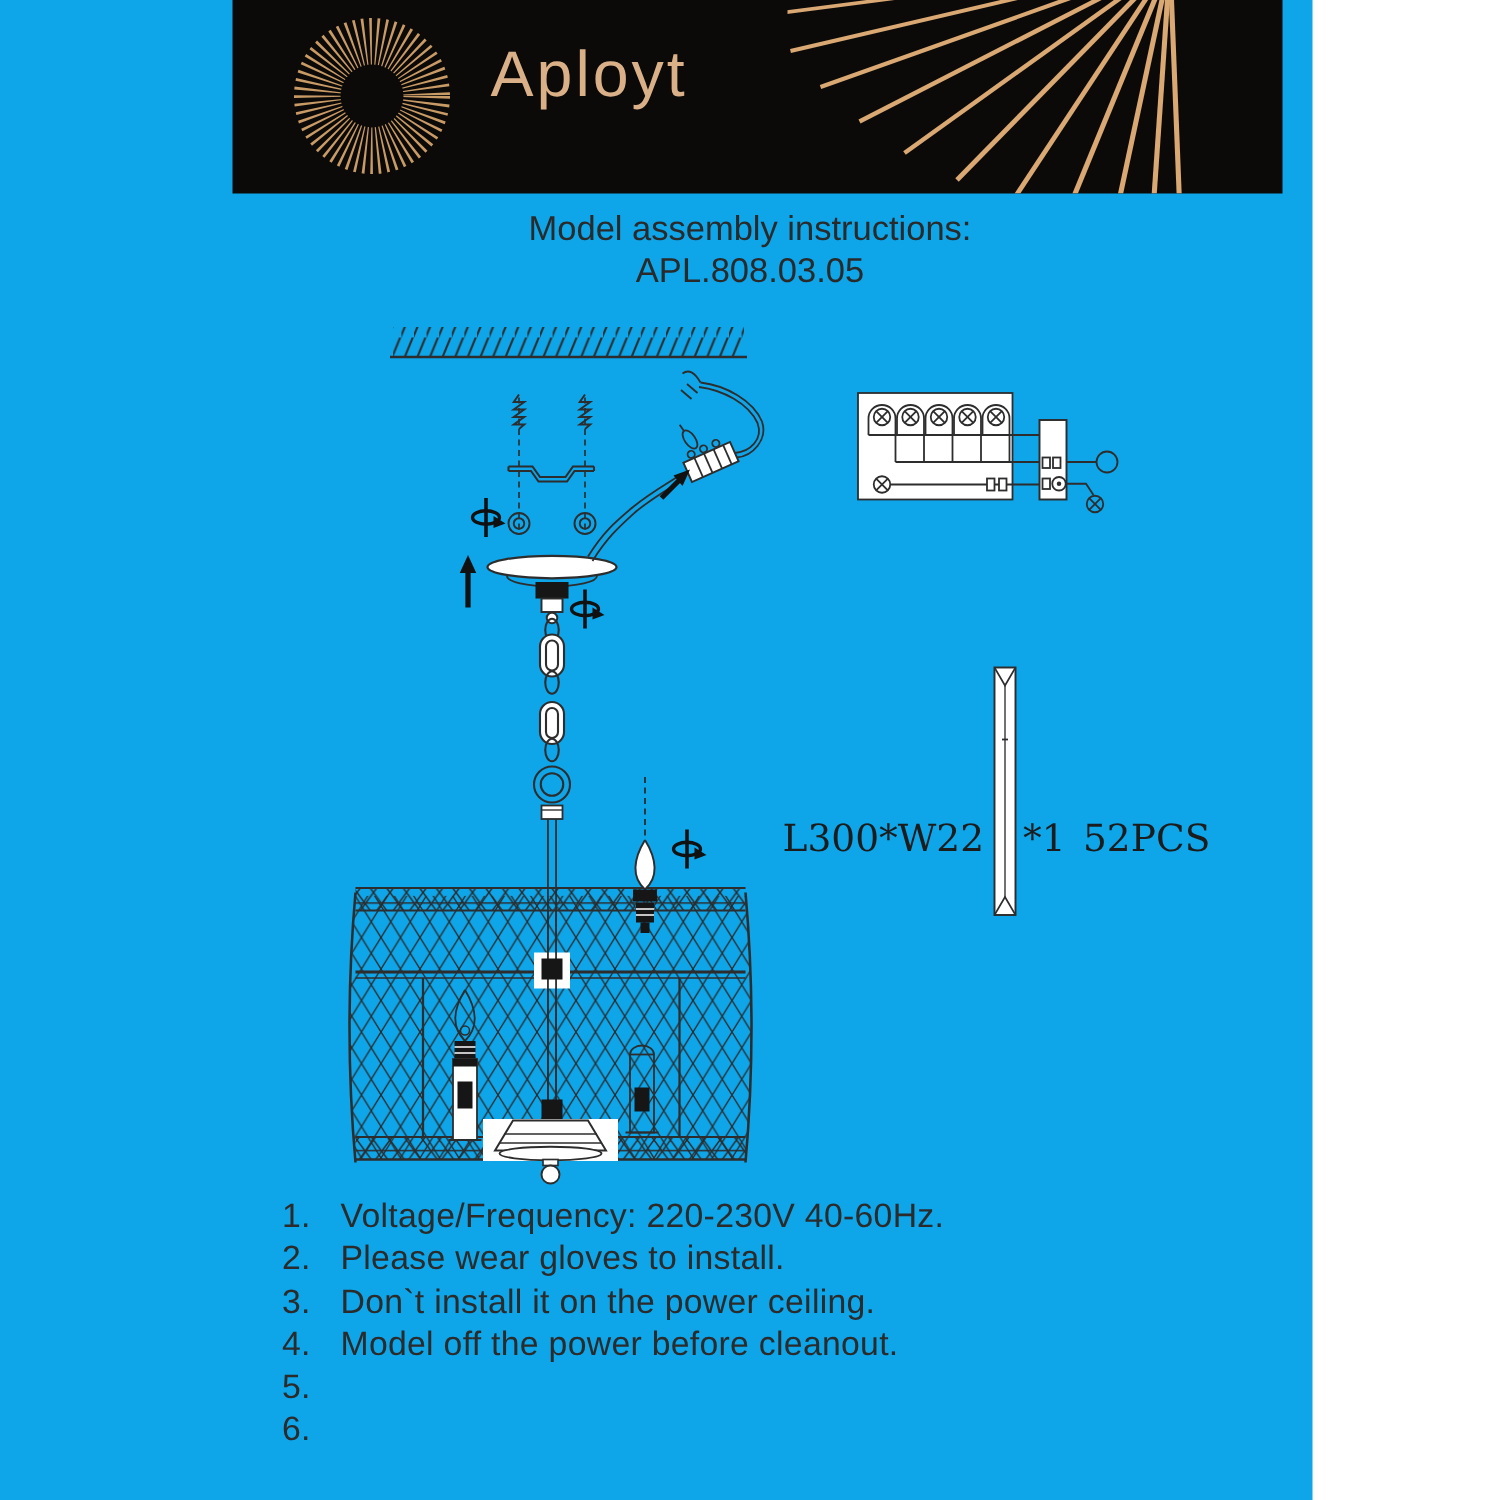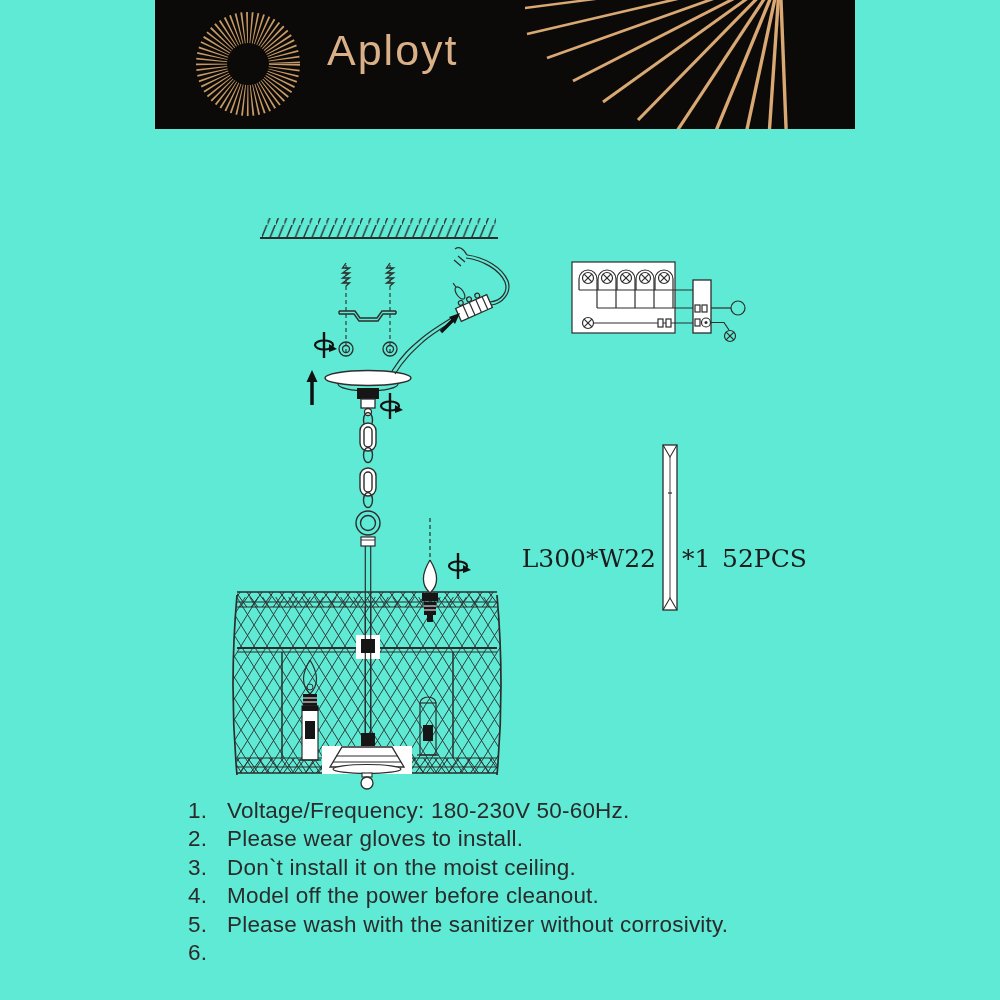--- a/index.html
+++ b/index.html
@@ -1,16 +1,16 @@
 <!DOCTYPE html>
 <html><head>
 <meta charset="utf-8">
 <style>
   html,body{margin:0;padding:0;background:#fff;}
-  .page{position:relative;width:1000px;height:1000px;background:#5eead4;overflow:hidden;
+  .page{position:relative;width:875px;height:1000px;background:#0ea5e9;overflow:hidden;
         font-family:"Liberation Sans",sans-serif;color:#262626;text-decoration:underline;}
   
   .banner{position:absolute;left:155px;top:0;width:700px;height:129px;background:#0c0a08;overflow:hidden;}
   .logo-svg{position:absolute;left:0;top:0;}
   .brand-word{position:absolute;left:172px;top:26px;font-size:43px;letter-spacing:2px;
               color:#d9b088;font-weight:400;}
   .corner-rays{position:absolute;right:0;top:0;}
   
   .head-block{position:absolute;left:0;top:138px;width:1000px;text-align:center;line-height:28px;}
   .head-title{font-size:23px;color:#2a2a2a;}
@@ -43,20 +43,24 @@
         <line x1="255" y1="-25" x2="113" y2="120" stroke-width="3.2"></line>
         <line x1="255" y1="-25" x2="150" y2="134" stroke-width="3.2"></line>
         <line x1="255" y1="-25" x2="186" y2="143" stroke-width="3.4"></line>
         <line x1="255" y1="-25" x2="218" y2="148" stroke-width="3.4"></line>
         <line x1="255" y1="-25" x2="243" y2="151" stroke-width="3.4"></line>
         <line x1="255" y1="-25" x2="262" y2="152" stroke-width="3.4"></line>
       </g>
     </svg>
   </div>
 
+  <div class="head-block">
+    <div class="head-title">Model assembly instructions:</div>
+    <div class="head-model">APL.808.03.05</div>
+  </div>
 
   <svg class="diagram" width="700" height="590" viewBox="0 0 700 590">
     <defs>
       <pattern id="hatchp" width="8.4" height="20" patternUnits="userSpaceOnUse">
         <path d="M-1,21 L8,-1" stroke="#2d2d2d" stroke-width="1.4" fill="none"></path>
       </pattern>
       <pattern id="meshp" width="13" height="21" patternUnits="userSpaceOnUse">
         <path d="M0,0 L13,21 M13,0 L0,21" stroke="#2a2a2a" stroke-width="0.9" fill="none"></path>
       </pattern>
       <pattern id="bandp" width="11" height="15" patternUnits="userSpaceOnUse">
@@ -269,36 +273,35 @@
     </g>
 
     <text x="506" y="362" text-anchor="end" font-family="DejaVu Serif, serif" font-size="25" fill="#1c1c1c">L300*W22</text>
     <text x="532" y="362" font-family="DejaVu Serif, serif" font-size="25" fill="#1c1c1c">*1</text>
     <text x="572" y="362" font-family="DejaVu Serif, serif" font-size="25" fill="#1c1c1c">52PCS</text>
   </svg>
 
   <div class="inst">
     <div class="inst-row">
       <span class="inst-num">1.</span>
-      <span class="inst-text">Voltage/Frequency: 180-230V 50-60Hz.</span>
+      <span class="inst-text">Voltage/Frequency: 220-230V 40-60Hz.</span>
     </div>
     <div class="inst-row">
       <span class="inst-num">2.</span>
       <span class="inst-text">Please wear gloves to install.</span>
     </div>
     <div class="inst-row">
       <span class="inst-num">3.</span>
-      <span class="inst-text">Don`t install it on the moist ceiling.</span>
+      <span class="inst-text">Don`t install it on the power ceiling.</span>
     </div>
     <div class="inst-row">
       <span class="inst-num">4.</span>
       <span class="inst-text">Model off the power before cleanout.</span>
     </div>
     <div class="inst-row">
       <span class="inst-num">5.</span>
-      <span class="inst-text">Please wash with the sanitizer without corrosivity.</span>
     </div>
     <div class="inst-row">
       <span class="inst-num">6.</span>
     </div>
   </div>
 
 </div>
 
 </body></html>

